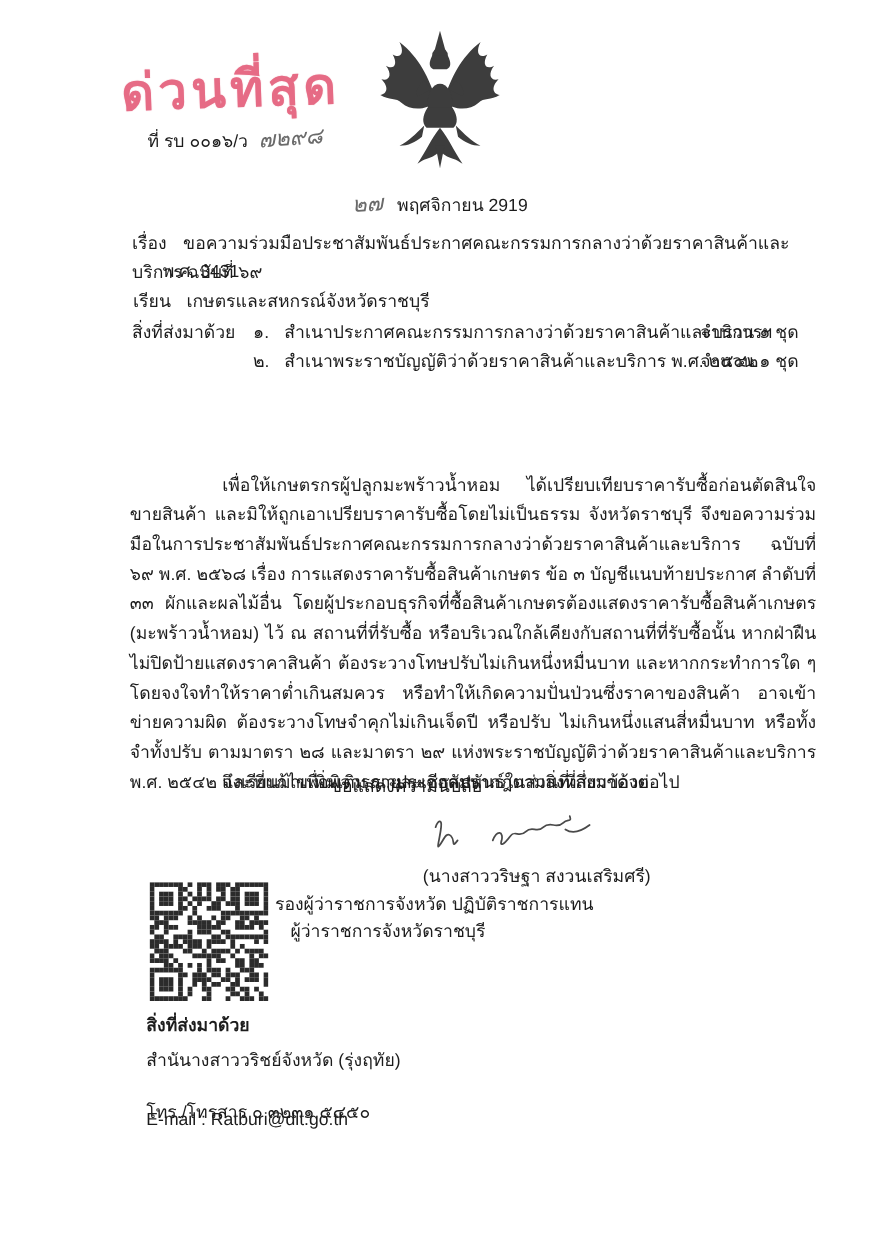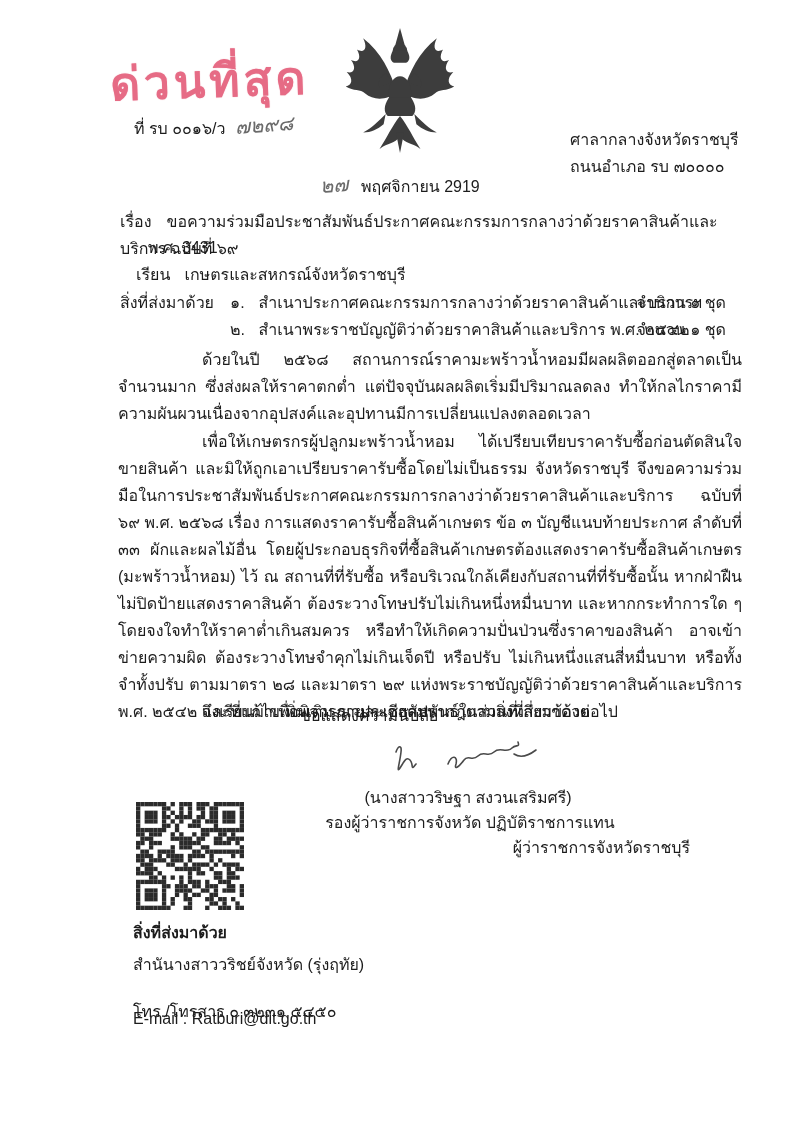--- a/index.html
+++ b/index.html
@@ -35,44 +35,44 @@
   .docno .hand-num { margin-left:10px; position:relative; top:-2px; }
 
   .office-block { left:570px; top:126px; text-align:left; }
 
   .date-line { left:0; top:172px; width:800px; text-align:center; }
   .date-line .hand-num { margin-right:8px; }
 
   .subject1 { left:120px; top:208px; width:640px; }
   .subject1 .lbl { display:inline-block; width:42px; }
   .subject2 { left:148px; top:234px; }
-  .to-line  { left:136px; top:261px; }
+  .to-line  { left:121px; top:261px; }
   .to-line .lbl { display:inline-block; width:44px; }
 
   .attach-label { left:120px; top:289px; }
   .att-row { left:230px; width:512px; }
   .att-row .no { display:inline-block; width:24px; }
   .att-row .qty { position:absolute; right:16px;margin-left:48px; }
   .att1 { top:289px; }
   .att2 { top:316px; }
 
   .para {
     left:118px; width:624px;
     text-align:justify; text-justify:inter-word;
   }
   .indent { text-indent:84px; }
   .p1 { top:346px; }
   .p2 { top:428px; }
   .closing { left:118px; top:698px; width:624px; text-indent:84px; }
   .salutation { left:300px; top:702px; width:340px; text-align:left; }
 
   .sig-svg { left:388px; top:738px; }
-  .sig-name   { left:288px; top:784px; width:360px; text-align:center; }
-  .sig-title1 { left:250px; top:809px; width:440px; text-align:center; }
-  .sig-title2 { left:250px; top:834px; width:440px; text-align:right; }
+  .sig-name   { left:308px; top:784px; width:360px; text-align:center; }
+  .sig-title1 { left:250px; top:809px; width:440px; text-align:left; }
+  .sig-title2 { left:264px; top:834px; width:440px; text-align:left; }
 
   .qr { left:136px; top:802px; width:108px; height:108px; }
   .qr svg { display:block; width:108px; height:108px; }
 
   .foot-attach { left:133px; top:919px; font-weight:700; }
   .foot-office { left:133px; top:951px; }
   .foot-phone  { left:133px; top:998px; }
   .foot-email  { left:133px; top:1005px; }
 
   .garuda { left:338px; top:26px; width:124px; height:128px; }
@@ -107,24 +107,20 @@
       <path d="M49 70 C44 78 44 84 48 88 L72 88 C76 84 76 78 71 70 Z"></path>
 
       <path d="M46 86 C38 94 32 100 24 104 C32 104 38 101 44 96 Z"></path>
       <path d="M74 86 C82 94 88 100 96 104 C88 104 82 101 76 96 Z"></path>
 
       <path d="M60 88 C52 98 48 108 40 120 C50 113 54 116 60 108 C66 116 70 113 80 120 C72 108 68 98 60 88 Z"></path>
       <path d="M56 104 L60 124 L64 104 Z"></path>
     </svg>
   </div>
 
-  <div class="abs office-block thai">
-    <div>ศาลากลางจังหวัดราชบุรี</div>
-    <div>ถนนอำเภอ รบ ๗๐๐๐๐</div>
-  </div>
 
   <div class="abs date-line thai">
     <span class="hand hand-num">๒๗</span>
     <span>พฤศจิกายน 2919</span>
   </div>
 
   <div class="abs subject1 thai">
     <span class="lbl">เรื่อง</span>
     <span>ขอความร่วมมือประชาสัมพันธ์ประกาศคณะกรรมการกลางว่าด้วยราคาสินค้าและบริการ ฉบับที่ ๖๙</span>
   </div>
@@ -140,21 +136,20 @@
     <span class="no">๑.</span>
     <span>สำเนาประกาศคณะกรรมการกลางว่าด้วยราคาสินค้าและบริการฯ</span>
     <span class="qty">จำนวน ๑ ชุด</span>
   </div>
   <div class="abs att-row att2 thai">
     <span class="no">๒.</span>
     <span>สำเนาพระราชบัญญัติว่าด้วยราคาสินค้าและบริการ พ.ศ. ๒๕๔๒</span>
     <span class="qty">จำนวน ๑ ชุด</span>
   </div>
 
-  <div class="abs para p1 thai indent">ด้วยในปี ๒๕๖๘ สถานการณ์ราคามะพร้าวน้ำหอมมีผลผลิตออกสู่ตลาดเป็นจำนวนมาก ซึ่งส่งผลให้ราคาตกต่ำ แต่ปัจจุบันผลผลิตเริ่มมีปริมาณลดลง ทำให้กลไกราคามีความผันผวนเนื่องจากอุปสงค์และอุปทานมีการเปลี่ยนแปลงตลอดเวลา</div>
   <div class="abs para p2 thai indent">เพื่อให้เกษตรกรผู้ปลูกมะพร้าวน้ำหอม ได้เปรียบเทียบราคารับซื้อก่อนตัดสินใจขายสินค้า และมิให้ถูกเอาเปรียบราคารับซื้อโดยไม่เป็นธรรม จังหวัดราชบุรี จึงขอความร่วมมือในการประชาสัมพันธ์ประกาศคณะกรรมการกลางว่าด้วยราคาสินค้าและบริการ ฉบับที่ ๖๙ พ.ศ. ๒๕๖๘ เรื่อง การแสดงราคารับซื้อสินค้าเกษตร ข้อ ๓ บัญชีแนบท้ายประกาศ ลำดับที่ ๓๓ ผักและผลไม้อื่น โดยผู้ประกอบธุรกิจที่ซื้อสินค้าเกษตรต้องแสดงราคารับซื้อสินค้าเกษตร (มะพร้าวน้ำหอม) ไว้ ณ สถานที่ที่รับซื้อ หรือบริเวณใกล้เคียงกับสถานที่ที่รับซื้อนั้น หากฝ่าฝืนไม่ปิดป้ายแสดงราคาสินค้า ต้องระวางโทษปรับไม่เกินหนึ่งหมื่นบาท และหากกระทำการใด ๆ โดยจงใจทำให้ราคาต่ำเกินสมควร หรือทำให้เกิดความปั่นป่วนซึ่งราคาของสินค้า อาจเข้าข่ายความผิด ต้องระวางโทษจำคุกไม่เกินเจ็ดปี หรือปรับ ไม่เกินหนึ่งแสนสี่หมื่นบาท หรือทั้งจำทั้งปรับ ตามมาตรา ๒๘ และมาตรา ๒๙ แห่งพระราชบัญญัติว่าด้วยราคาสินค้าและบริการ พ.ศ. ๒๕๔๒ และที่แก้ไขเพิ่มเติม รายละเอียดปรากฎตามสิ่งที่ส่งมาด้วย</div>
   <div class="abs closing thai">จึงเรียนมาเพื่อพิจารณาประชาสัมพันธ์ในส่วนที่เกี่ยวข้องต่อไป</div>
   <div class="abs salutation thai">ขอแสดงความนับถือ</div>
 
   <div class="abs sig-svg">
     <svg width="170" height="44" viewBox="0 0 170 44" fill="none" stroke="#4a4a4a" stroke-width="1.6" stroke-linecap="round">
       <path d="M8 14 C10 8 14 6 13 14 C12 24 8 36 12 30 C16 24 18 18 22 22 C26 26 22 34 28 26"></path>
       <path d="M60 26 C64 16 70 18 68 26 C66 32 70 30 76 22 C80 16 84 24 90 18 C96 12 100 20 106 14 C112 8 118 16 124 10 C128 6 132 10 130 4"></path>
       <path d="M126 16 C132 20 140 18 148 12"></path>
     </svg>

